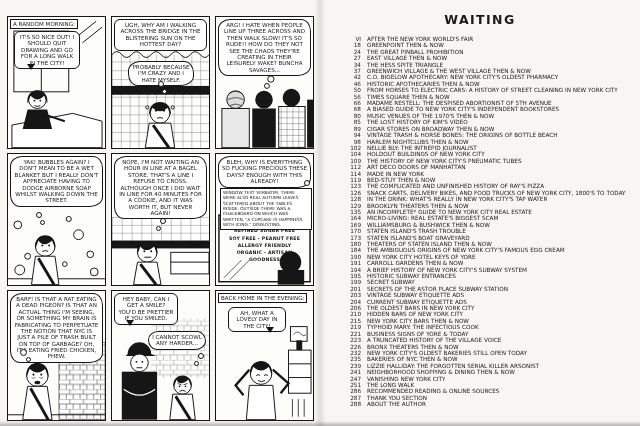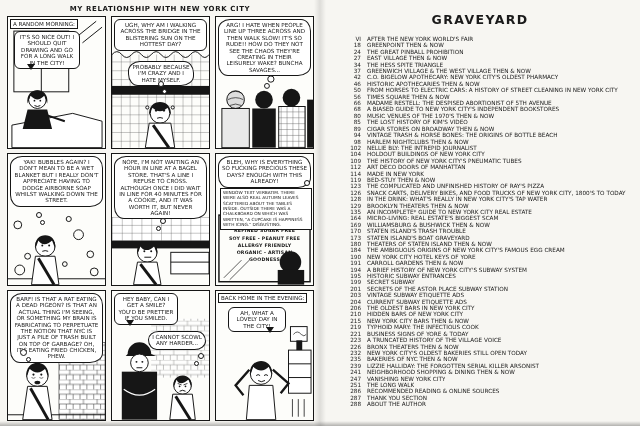--- a/index.html
+++ b/index.html
@@ -46,21 +46,20 @@
     font-size:12.5px;font-weight:bold;letter-spacing:1.4px;}
   .toc-list{position:absolute;top:36px;left:24px;right:4px;}
   .toc-row{display:flex;gap:6px;align-items:baseline;height:6.42px;}
   .toc-num{flex:none;width:17px;text-align:right;font-size:5.7px;}
   .toc-entry-title{font-size:5.7px;white-space:nowrap;overflow:hidden;}
 </style>
 </head>
 <body>
 
 <div class="comic-page">
-  <div class="comic-title">MY RELATIONSHIP WITH NEW YORK CITY</div>
 
   <div class="panel p1">
     <svg class="art" viewBox="0 0 99 133">
       <rect x="6" y="14" width="56" height="62" fill="none" stroke="#161616"></rect>
       <line x1="34" y1="14" x2="34" y2="76" stroke="#161616"></line>
       <path d="M8 40 L8 26 L12 26 L12 18 L16 18 L16 30 L21 30 L21 22 L26 22 L26 34 L32 34 L32 40 Z" fill="#161616"></path>
       <line x1="70" y1="20" x2="90" y2="4" stroke="#161616"></line>
       <line x1="76" y1="26" x2="96" y2="10" stroke="#161616"></line>
       <path d="M4 110 L66 98 L96 106 L96 133 L4 133 Z" fill="#fff" stroke="#161616"></path>
       <circle cx="30" cy="84" r="9" fill="#fff" stroke="#161616"></circle>
@@ -265,21 +264,21 @@
       <path d="M41 86 q2 -2 4 0 M49 86 q2 -2 4 0" fill="none" stroke="#161616"></path>
       <path d="M43 91 q3 2.5 7 0" fill="none" stroke="#161616"></path>
       <path d="M34 96 L58 96 L61 131 L31 131 Z" fill="#fff" stroke="#161616"></path>
     </svg>
     <div class="caption-box" style="left:2px;top:2px">BACK HOME IN THE EVENING:</div>
     <div class="bubble speech tail-dr" style="left:12px;top:16px;width:58px">AH, WHAT A LOVELY DAY IN THE CITY!</div>
   </div>
 </div>
 
 <div class="toc-page">
-  <div class="toc-title">GRAVEYARD</div>
+  <div class="toc-title">WAITING</div>
   <div class="toc-list">
 
       <div class="toc-row">
         <span class="toc-num">VI</span>
         <span class="toc-entry-title">AFTER THE NEW YORK WORLD'S FAIR</span>
       </div>
 
       <div class="toc-row">
         <span class="toc-num">18</span>
         <span class="toc-entry-title">GREENPOINT THEN &amp; NOW</span>

